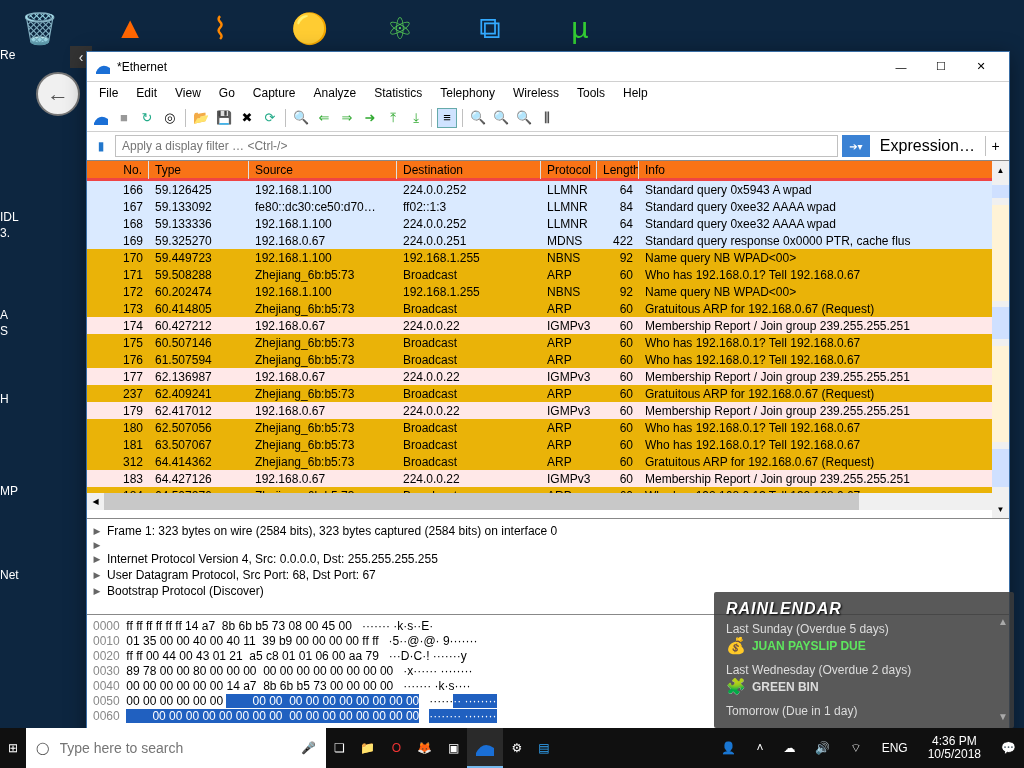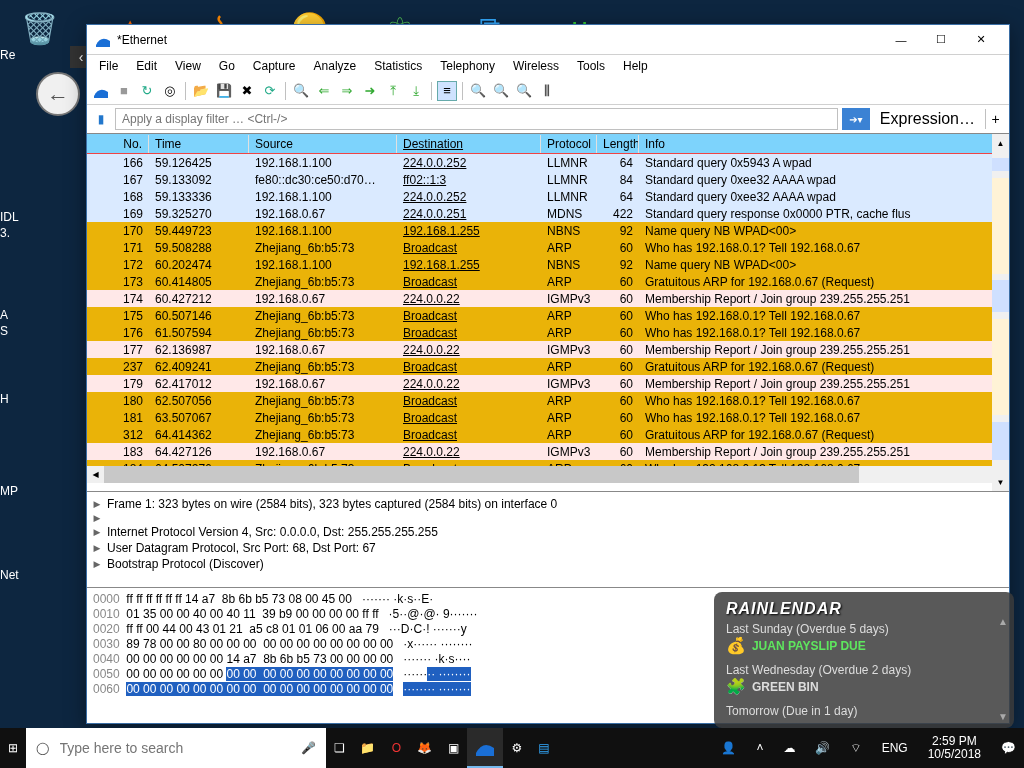--- a/index.html
+++ b/index.html
@@ -4,77 +4,77 @@
 <style>
 * { margin: 0; padding: 0; box-sizing: border-box; font-family: "Segoe UI", Tahoma, sans-serif; font-size: 12px; }
 body { width: 1024px; height: 768px; background: #0d2640; overflow: hidden; position: relative; }
 
 .desktop-icons { position: absolute; top: 0; left: 0; display: flex; gap: 50px; padding: 8px 20px; }
 .desktop-icon { width: 40px; height: 40px; display: flex; align-items: center; justify-content: center; font-size: 30px; }
 
 .side-labels { position: absolute; left: 0; top: 0; color: #fff; font-size: 11px; }
 .side-label { position: absolute; }
 
-.window { position: absolute; left: 86px; top: 24px; width: 924px; height: 700px; background: #fff; border: 1px solid #3a6ea5; box-shadow: 0 4px 20px rgba(0,0,0,0.4); display: flex; flex-direction: column; }
+.window { position: absolute; left: 86px; top: 51px; width: 924px; height: 700px; background: #fff; border: 1px solid #3a6ea5; box-shadow: 0 4px 20px rgba(0,0,0,0.4); display: flex; flex-direction: column; }
 .titlebar { height: 30px; background: #fff; display: flex; align-items: center; padding: 0 8px; border-bottom: 1px solid #d0d0d0; }
 .titlebar .icon { width: 16px; height: 16px; margin-right: 6px; }
 .titlebar .title { flex: 1; font-size: 12px; }
 .win-btn { width: 40px; height: 28px; display: flex; align-items: center; justify-content: center; font-size: 11px; }
 
 .menubar { height: 22px; display: flex; align-items: center; padding: 0 4px; gap: 2px; }
 .menu-item { padding: 2px 8px; font-size: 12px; }
 
 .toolbar { height: 28px; display: flex; align-items: center; padding: 2px 4px; gap: 3px; border-bottom: 1px solid #d0d0d0; }
 .tb-btn { width: 20px; height: 20px; display: flex; align-items: center; justify-content: center; font-size: 13px; border: 1px solid transparent; }
 .tb-sep { width: 1px; height: 18px; background: #c0c0c0; margin: 0 2px; }
 
 .filterbar { height: 28px; display: flex; align-items: center; padding: 2px 4px; gap: 4px; }
 .filter-icon { width: 20px; height: 20px; display:flex; align-items:center; justify-content:center; }
 .filter-input { flex: 1; height: 22px; border: 1px solid #c0c0c0; padding: 0 6px; font-size: 12px; color: #888; }
 .filter-arrow { width: 28px; height: 22px; background: #3b82d4; display:flex; align-items:center; justify-content:center; color:#fff; font-size:10px; }
 .filter-exp { padding: 0 6px; font-size: 16px; }
 .filter-plus { width: 20px; height: 20px; display:flex; align-items:center; justify-content:center; font-size:14px; border-left:1px solid #c0c0c0; }
 
 .packet-list { flex: 1; overflow: hidden; position: relative; border-top: 1px solid #888; }
-.pl-header { display: flex; background: #7dd3fc; border-bottom: 1px solid #ef4444; font-size: 12px; height: 20px; align-items: center; }
+.pl-header { display: flex; background: #f97316; border-bottom: 3px solid #ef4444; font-size: 12px; height: 20px; align-items: center; }
 .pl-header > div { padding: 2px 6px; border-right: 1px solid #e0e0e0; overflow: hidden; white-space: nowrap; }
 .pl-body { height: 312px; overflow: hidden; font-family: Consolas, monospace; font-size: 12px; }
 .pl-row { display: flex; height: 17px; align-items: center; white-space: nowrap; }
 .pl-row > div { padding: 0 6px; overflow: hidden; text-overflow: clip; }
 .pl-row.blue { background: #daeaff; }
 .pl-row.yellow { background: #eab308; }
 .pl-row.pink { background: #ffe8e8; }
 .c-no { width: 62px; text-align: right; }
 .c-time { width: 100px; }
 .c-src { width: 148px; }
-.c-dst { width: 144px; text-decoration: underline; }
+.c-dst { width: 144px; }
 .c-proto { width: 56px; }
 .c-len { width: 42px; text-align: right; }
 .c-info { flex: 1; }
 
 .pl-scroll { position:absolute; right:0; top:0; bottom:0; width:17px; background:#f0f0f0; }
 .pl-scroll .track { position:absolute; top:18px; bottom:18px; left:0; right:0; }
 .pl-scroll .marker { position:absolute; left:0; right:0; height:6px; }
 .pl-scroll .btn { position:absolute; left:0; right:0; height:18px; background:#f0f0f0; display:flex; align-items:center; justify-content:center; font-size:8px; }
 
 .hscroll { height:17px; background:#f0f0f0; display:flex; align-items:center; }
 .hscroll .btn { width:17px; height:17px; display:flex; align-items:center; justify-content:center; font-size:8px; }
 .hscroll .track { flex:1; height:17px; position:relative; }
 .hscroll .thumb { position:absolute; top:0; bottom:0; left:0; width:85%; background:#c8c8c8; }
 
 .details { height: 96px; border-top: 1px solid #888; overflow: hidden; font-family: Consolas, monospace; font-size: 12px; padding: 4px; }
 .detail-line { display: flex; align-items: center; gap: 4px; padding: 1px 0; }
 .detail-line .chev { width: 12px; text-align: center; color: #666; font-size: 9px; }
 
 .hexpane { height: 136px; border-top: 1px solid #888; overflow: hidden; font-family: Consolas, monospace; font-size: 12px; padding: 4px 6px; white-space: pre; line-height: 15px; }
 .hex-off { color: #888; }
-.hex-sel { background: #2060c0; color: #fff; }
+.hex-sel { background: #2060c0; color: #fff; padding-left: 26px; }
 .asc-sel { background: #2060c0; color: #fff; }
 
-.rainlendar { position: absolute; right: 10px; bottom: 40px; width: 300px; background: rgba(60,60,60,0.85); color: #ddd; padding: 8px 12px 10px; font-size: 12px; border-radius: 8px; }
+.rainlendar { position: absolute; right: 10px; bottom: 40px; width: 300px; background: rgba(60,60,60,0.85); color: #ddd; padding: 8px 12px 10px; font-size: 12px; border-radius: 2px; }
 .rain-title { color: #fff; font-size: 16px; font-weight: bold; font-style: italic; text-shadow: 1px 1px 2px #000; letter-spacing: 1px; }
 .rain-line { margin-top: 4px; }
 .rain-big { font-size: 18px; font-weight: bold; display: flex; align-items: center; gap: 6px; }
 .rain-green { color: #5ee65e; }
 .puzzle { font-size: 16px; }
 
 .taskbar { position: absolute; left: 0; right: 0; bottom: 0; height: 40px; background: #101010; display: flex; align-items: center; color: #fff; }
 .tb-item { height: 40px; display: flex; align-items: center; justify-content: center; padding: 0 8px; }
 .search-box { flex: 0 0 300px; height: 40px; background: #fff; color: #555; display: flex; align-items: center; padding: 0 10px; gap: 10px; }
 .search-box input { border: none; outline: none; flex: 1; font-size: 14px; color: #b91c1c; background: transparent; }
@@ -171,21 +171,21 @@
     <div class="filter-icon" style="color:#27c">▮</div>
     <input class="filter-input" placeholder="Apply a display filter … &lt;Ctrl-/&gt;" style="">
     <div class="filter-arrow">➔▾</div>
     <div class="filter-exp">Expression…</div>
     <div class="filter-plus">+</div>
   </div>
 
   <div class="packet-list">
     <div class="pl-header">
       <div class="c-no">No.</div>
-      <div class="c-time">Time</div>
+      <div class="c-time">Type</div>
       <div class="c-src">Source</div>
       <div class="c-dst">Destination</div>
       <div class="c-proto">Protocol</div>
       <div class="c-len">Length</div>
       <div class="c-info">Info</div>
     </div>
     <div class="pl-body" id="plbody">
         <div class="pl-row blue">
           <div class="c-no">166</div>
           <div class="c-time">59.126425</div>
@@ -440,18 +440,18 @@
   <div class="tb-item">⚙</div>
   <div class="tb-item" style="color:#3af">▤</div>
   <div class="tb-right">
     <div class="tb-item">👤</div>
     <div class="tb-item">˄</div>
     <div class="tb-item">☁</div>
     <div class="tb-item">🔊</div>
     <div class="tb-item">⌔</div>
     <div class="tb-item">ENG</div>
     <div class="tb-clock">
-        <div>2:59 PM</div>
+        <div>4:36 PM</div>
         <div>10/5/2018</div>
       </div>
     <div class="tb-item">💬</div>
   </div>
 </div>
 
 </body></html>

